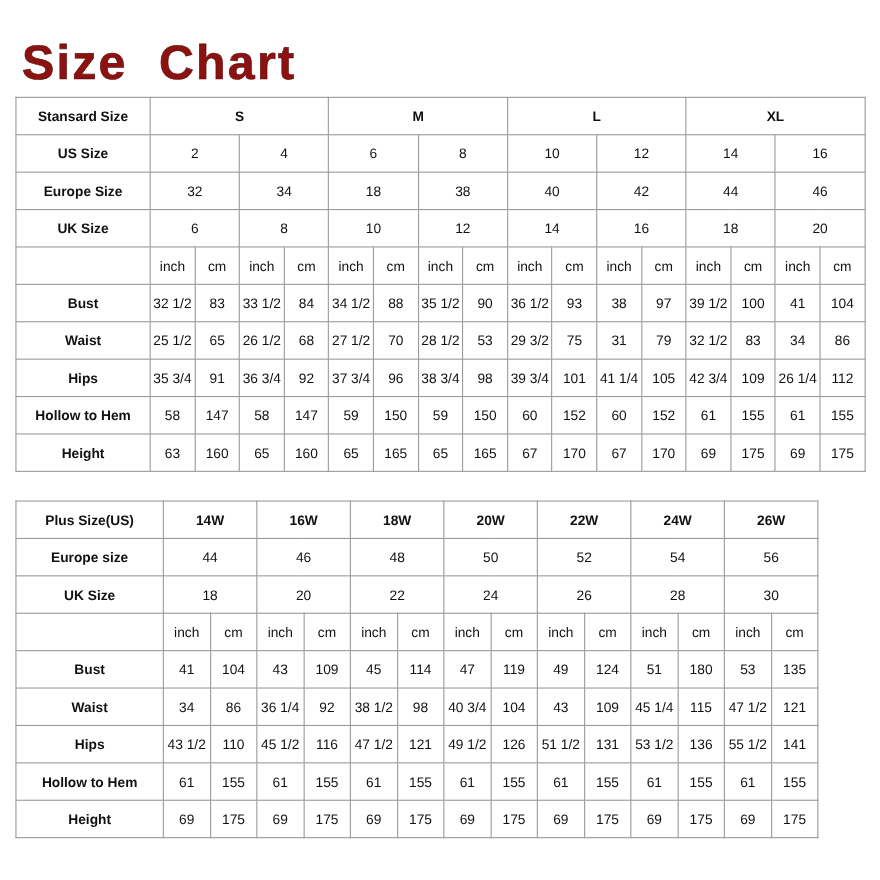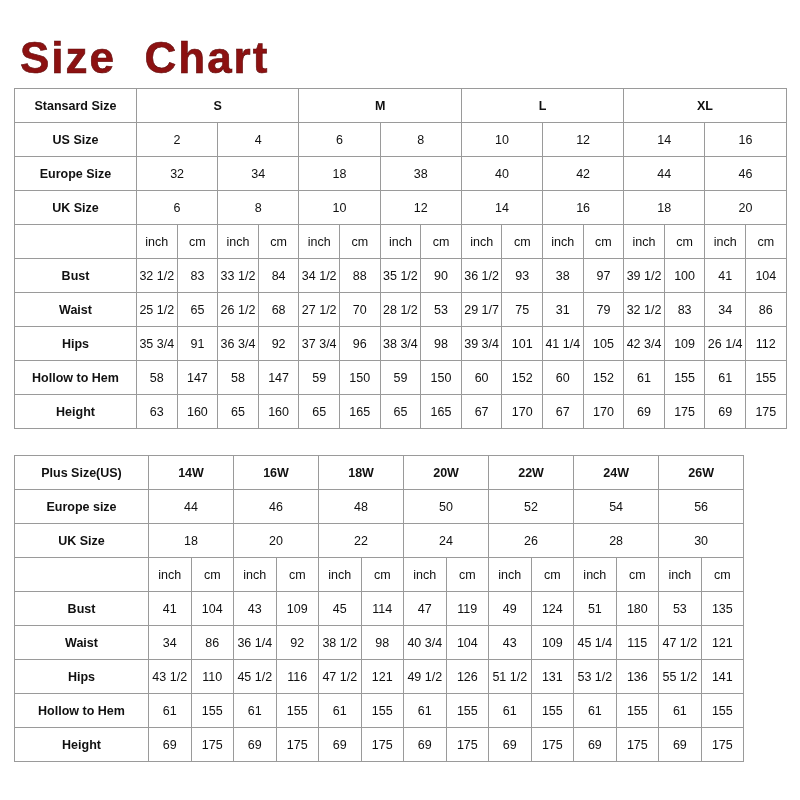--- a/index.html
+++ b/index.html
@@ -190,21 +190,21 @@
       <tr>
         <td class="rowlabel">Waist</td>
         <td>25 1/2</td>
         <td>65</td>
         <td>26 1/2</td>
         <td>68</td>
         <td>27 1/2</td>
         <td>70</td>
         <td>28 1/2</td>
         <td>53</td>
-        <td>29 1/7</td>
+        <td>29 3/2</td>
         <td>75</td>
         <td>31</td>
         <td>79</td>
         <td>32 1/2</td>
         <td>83</td>
         <td>34</td>
         <td>86</td>
       </tr>
 
       <tr>

